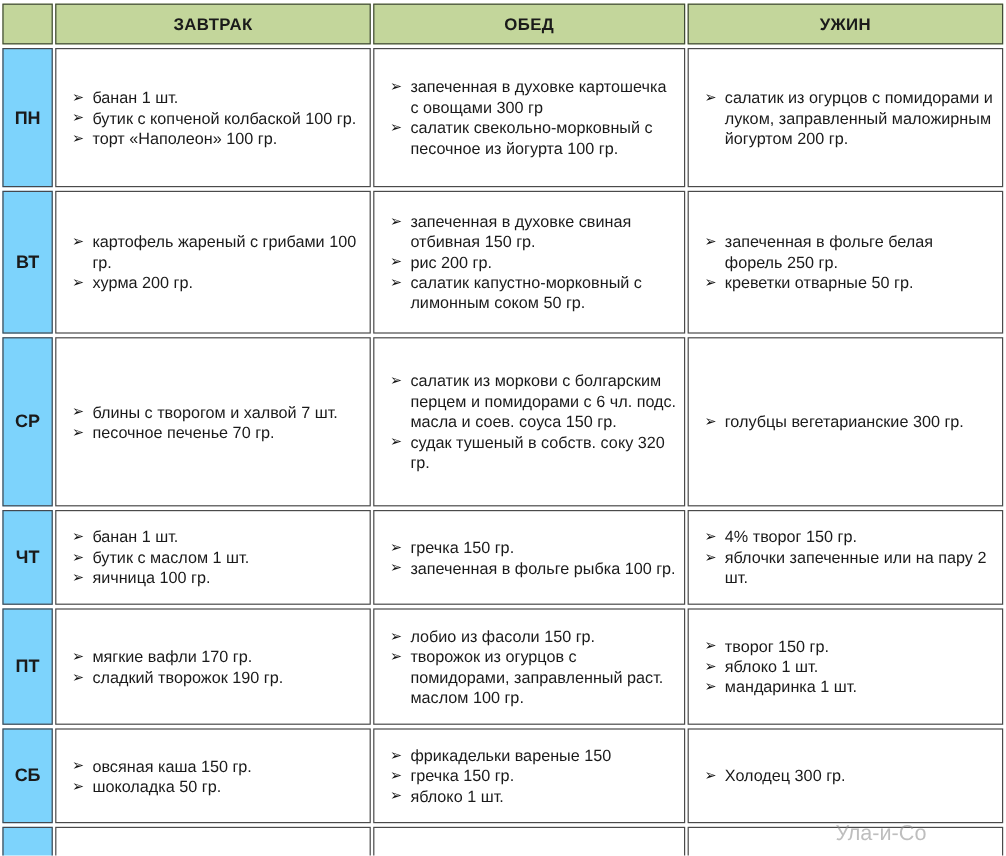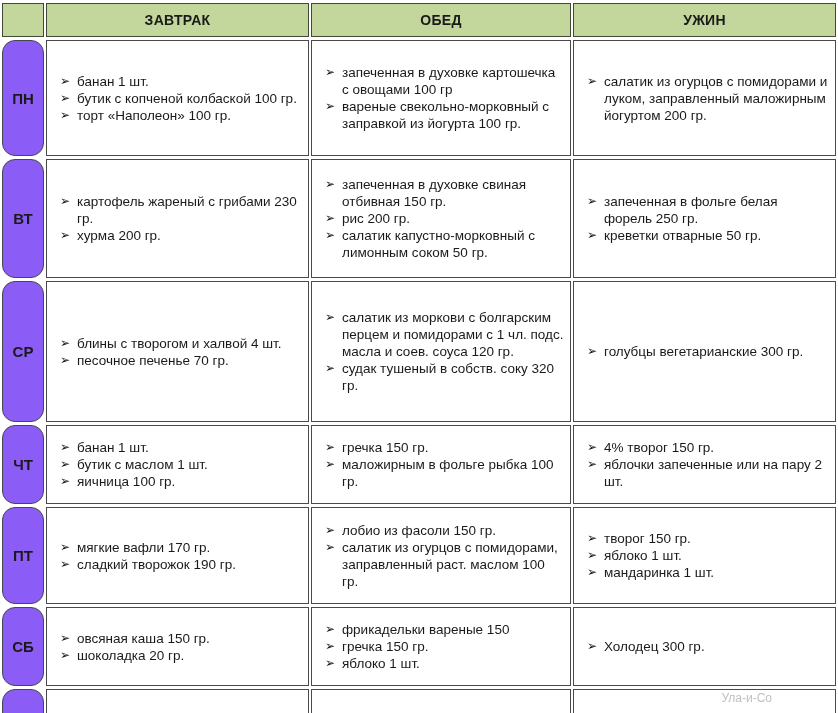--- a/index.html
+++ b/index.html
@@ -33,27 +33,26 @@
     background: #c3d69b;
     height: 30px;
     font-size: 14px;
     font-weight: bold;
     text-align: center;
     vertical-align: middle;
     letter-spacing: 0.3px;
     border-color: #404a36;
   }
   th.day {
-    background: #8b5cf6;
+    background: #7dd3fc;
     font-size: 15px;
     font-weight: bold;
     text-align: center;
     vertical-align: middle;
     border-color: #44484e;
-    border-radius: 13px;
   }
   td.meal {
     vertical-align: middle;
     padding: 6px 6px 6px 13px;
     font-size: 13.5px;
     line-height: 17px;
   }
   
   tbody tr:nth-child(1) td { height: 102px; }
   tbody tr:nth-child(2) td { height: 105px; }
@@ -69,21 +68,21 @@
     font-size: 12px;
     line-height: 17px;
     color: #111111;
   }
   .txt { flex: 1 1 auto; }
 
   .watermark {
     position: absolute;
     right: 66px;
     bottom: 8px;
-    font-size: 12px;
+    font-size: 18px;
     color: #8a8a8a;
     opacity: 0.55;
     pointer-events: none;
   }
 </style>
 </head>
 <body>
 
 <div class="page">
   <table class="menu">
@@ -114,40 +113,40 @@
               <span class="txt">бутик с копченой колбаской 100 гр.</span>
             </div>
             <div class="item">
               <span class="bullet">➢</span>
               <span class="txt">торт «Наполеон» 100 гр.</span>
             </div>
           </td>
           <td class="meal">
             <div class="item">
               <span class="bullet">➢</span>
-              <span class="txt">запеченная в духовке картошечка с овощами 100 гр</span>
-            </div>
-            <div class="item">
-              <span class="bullet">➢</span>
-              <span class="txt">вареные свекольно-морковный с заправкой из йогурта 100 гр.</span>
+              <span class="txt">запеченная в духовке картошечка с овощами 300 гр</span>
+            </div>
+            <div class="item">
+              <span class="bullet">➢</span>
+              <span class="txt">салатик свекольно-морковный с песочное из йогурта 100 гр.</span>
             </div>
           </td>
           <td class="meal">
             <div class="item">
               <span class="bullet">➢</span>
               <span class="txt">салатик из огурцов с помидорами и луком, заправленный маложирным йогуртом 200 гр.</span>
             </div>
           </td>
         </tr>
         <tr>
           <th class="day">ВТ</th>
           <td class="meal">
             <div class="item">
               <span class="bullet">➢</span>
-              <span class="txt">картофель жареный с грибами 230 гр.</span>
+              <span class="txt">картофель жареный с грибами 100 гр.</span>
             </div>
             <div class="item">
               <span class="bullet">➢</span>
               <span class="txt">хурма 200 гр.</span>
             </div>
           </td>
           <td class="meal">
             <div class="item">
               <span class="bullet">➢</span>
               <span class="txt">запеченная в духовке свиная отбивная 150 гр.</span>
@@ -170,31 +169,31 @@
               <span class="bullet">➢</span>
               <span class="txt">креветки отварные 50 гр.</span>
             </div>
           </td>
         </tr>
         <tr>
           <th class="day">СР</th>
           <td class="meal">
             <div class="item">
               <span class="bullet">➢</span>
-              <span class="txt">блины с творогом и халвой 4 шт.</span>
+              <span class="txt">блины с творогом и халвой 7 шт.</span>
             </div>
             <div class="item">
               <span class="bullet">➢</span>
               <span class="txt">песочное печенье 70 гр.</span>
             </div>
           </td>
           <td class="meal">
             <div class="item">
               <span class="bullet">➢</span>
-              <span class="txt">салатик из моркови с болгарским перцем и помидорами с 1 чл. подс. масла и соев. соуса 120 гр.</span>
+              <span class="txt">салатик из моркови с болгарским перцем и помидорами с 6 чл. подс. масла и соев. соуса 150 гр.</span>
             </div>
             <div class="item">
               <span class="bullet">➢</span>
               <span class="txt">судак тушеный в собств. соку 320 гр.</span>
             </div>
           </td>
           <td class="meal">
             <div class="item">
               <span class="bullet">➢</span>
               <span class="txt">голубцы вегетарианские 300 гр.</span>
@@ -217,21 +216,21 @@
               <span class="txt">яичница 100 гр.</span>
             </div>
           </td>
           <td class="meal">
             <div class="item">
               <span class="bullet">➢</span>
               <span class="txt">гречка 150 гр.</span>
             </div>
             <div class="item">
               <span class="bullet">➢</span>
-              <span class="txt">маложирным в фольге рыбка 100 гр.</span>
+              <span class="txt">запеченная в фольге рыбка 100 гр.</span>
             </div>
           </td>
           <td class="meal">
             <div class="item">
               <span class="bullet">➢</span>
               <span class="txt">4% творог 150 гр.</span>
             </div>
             <div class="item">
               <span class="bullet">➢</span>
               <span class="txt">яблочки запеченные или на пару 2 шт.</span>
@@ -250,21 +249,21 @@
               <span class="txt">сладкий творожок 190 гр.</span>
             </div>
           </td>
           <td class="meal">
             <div class="item">
               <span class="bullet">➢</span>
               <span class="txt">лобио из фасоли 150 гр.</span>
             </div>
             <div class="item">
               <span class="bullet">➢</span>
-              <span class="txt">салатик из огурцов с помидорами, заправленный раст. маслом 100 гр.</span>
+              <span class="txt">творожок из огурцов с помидорами, заправленный раст. маслом 100 гр.</span>
             </div>
           </td>
           <td class="meal">
             <div class="item">
               <span class="bullet">➢</span>
               <span class="txt">творог 150 гр.</span>
             </div>
             <div class="item">
               <span class="bullet">➢</span>
               <span class="txt">яблоко 1 шт.</span>
@@ -277,21 +276,21 @@
         </tr>
         <tr>
           <th class="day">СБ</th>
           <td class="meal">
             <div class="item">
               <span class="bullet">➢</span>
               <span class="txt">овсяная каша 150 гр.</span>
             </div>
             <div class="item">
               <span class="bullet">➢</span>
-              <span class="txt">шоколадка 20 гр.</span>
+              <span class="txt">шоколадка 50 гр.</span>
             </div>
           </td>
           <td class="meal">
             <div class="item">
               <span class="bullet">➢</span>
               <span class="txt">фрикадельки вареные 150</span>
             </div>
             <div class="item">
               <span class="bullet">➢</span>
               <span class="txt">гречка 150 гр.</span>

